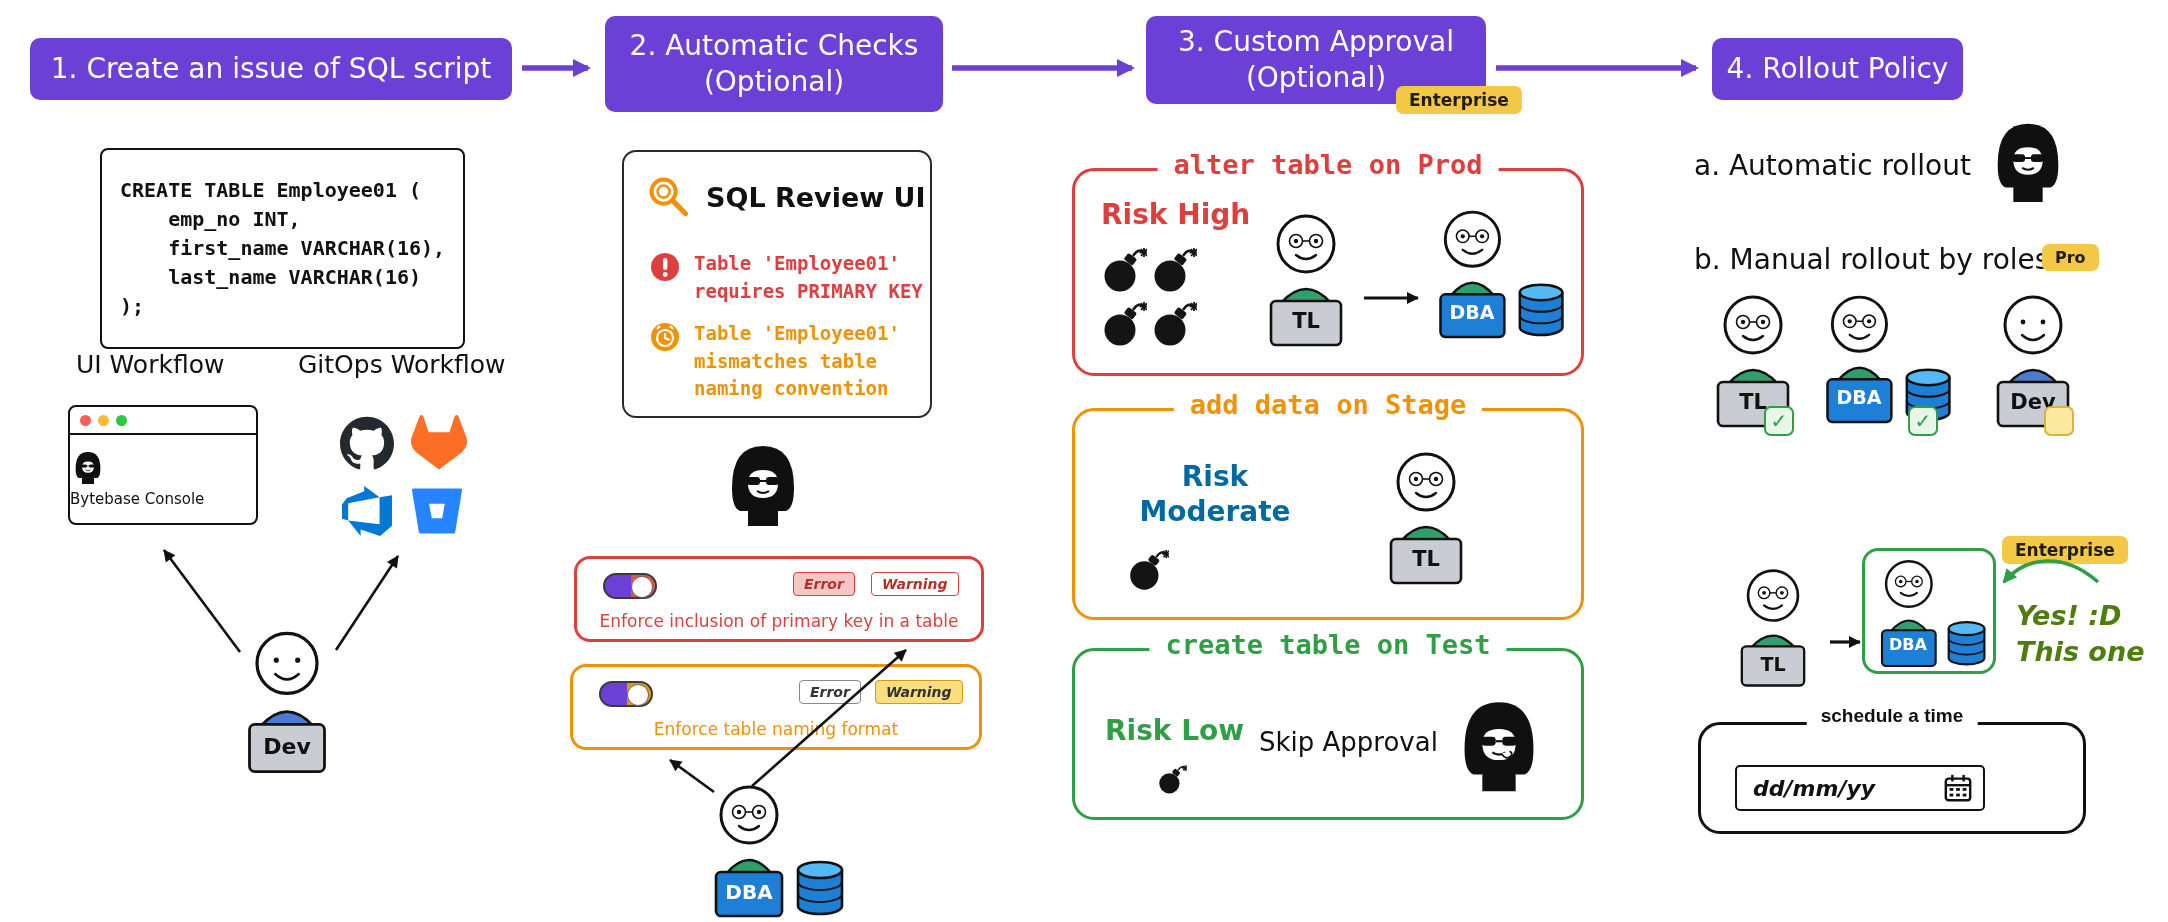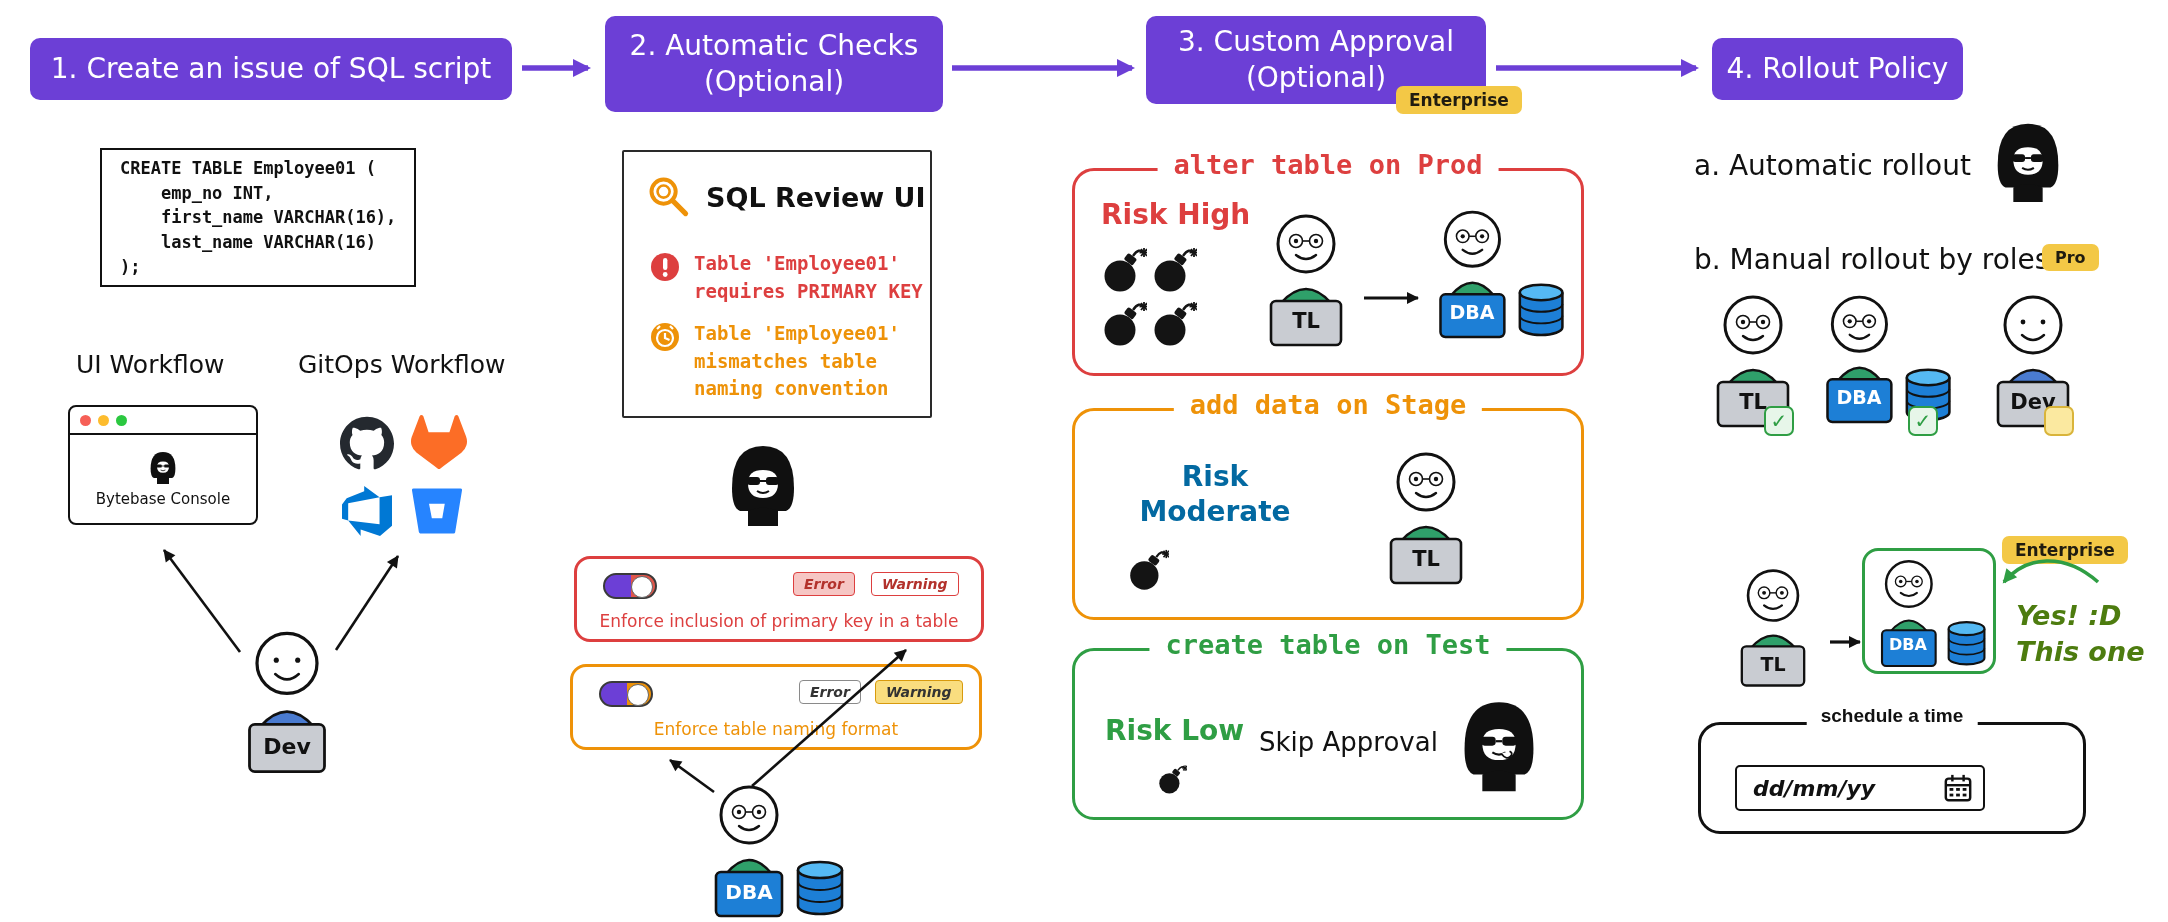--- a/index.html
+++ b/index.html
@@ -5,33 +5,33 @@
   *{margin:0;padding:0;box-sizing:border-box}
   html,body{background:#fff}
   body{font-family:"DejaVu Sans",sans-serif;color:#111}
   .canvas{position:relative;width:2168px;height:922px;background:#fff;overflow:hidden}
   .abs{position:absolute}
   .preline{white-space:pre-line}
 
   .pill{position:absolute;background:#6c3fd6;color:#fff;border-radius:10px;display:flex;align-items:center;justify-content:center;text-align:center;font-size:28px;font-weight:500;line-height:1.28;padding:6px 14px}
   .badge{position:absolute;background:#f3c846;color:#201c10;font-weight:700;font-size:17px;padding:4px 13px;border-radius:7px;white-space:nowrap}
 
-  .sql-box{position:absolute;border:2.5px solid #111;border-radius:0;padding:6px 18px;font-family:"DejaVu Sans Mono",monospace;font-size:17px;font-weight:700;white-space:pre;line-height:1.45;background:#fff}
+  .sql-box{position:absolute;border:2.5px solid #111;border-radius:8px;padding:26px 18px;font-family:"DejaVu Sans Mono",monospace;font-size:20px;font-weight:700;white-space:pre;line-height:1.45;background:#fff}
   .wf-label{position:absolute;font-size:25px;font-weight:500}
   .browser{position:absolute;border:2.5px solid #111;border-radius:8px;background:#fff}
   .browser-bar{height:28px;border-bottom:2px solid #111;display:flex;align-items:center;gap:7px;padding:0 10px}
   .dot{width:11px;height:11px;border-radius:50%}
-  .browser-body{display:flex;flex-direction:column;align-items:center;justify-content:center;gap:4px;height:86px}
+  .browser-body{display:flex;flex-direction:column;align-items:flex-start;justify-content:center;gap:4px;height:86px}
   .browser-label{font-size:15px;font-weight:500}
 
   .person{position:absolute}
   .lp-label{position:absolute;text-align:center;font-weight:600;color:#111}
   .lp-label.white{color:#fff}
 
-  .review-box{position:absolute;border:2.5px solid #2a2a2a;border-radius:2px;background:#fff}
+  .review-box{position:absolute;border:2.5px solid #2a2a2a;border-radius:14px;background:#fff}
   .review-title{position:absolute;font-size:27px;font-weight:600}
   .msg{position:absolute;font-family:"DejaVu Sans Mono",monospace;font-size:19px;font-weight:700;white-space:pre-line;line-height:1.45}
 
   .rule-box{position:absolute;border-radius:16px;background:#fff}
   .toggle{position:absolute;width:54px;height:26px;border-radius:13px;border:2px solid #3a3a3a}
   .toggle::after{content:"";position:absolute;right:2px;top:1px;width:20px;height:20px;background:#fff;border-radius:50%;border:1px solid #666}
   .chip{position:absolute;font-size:14px;font-style:italic;font-weight:600;padding:3px 10px;border-radius:4px;border:1.8px solid}
   .rule-label{position:absolute;width:100%;text-align:center;font-size:17px;font-weight:500}
 
   .card{position:absolute;border-radius:22px;background:#fff}

